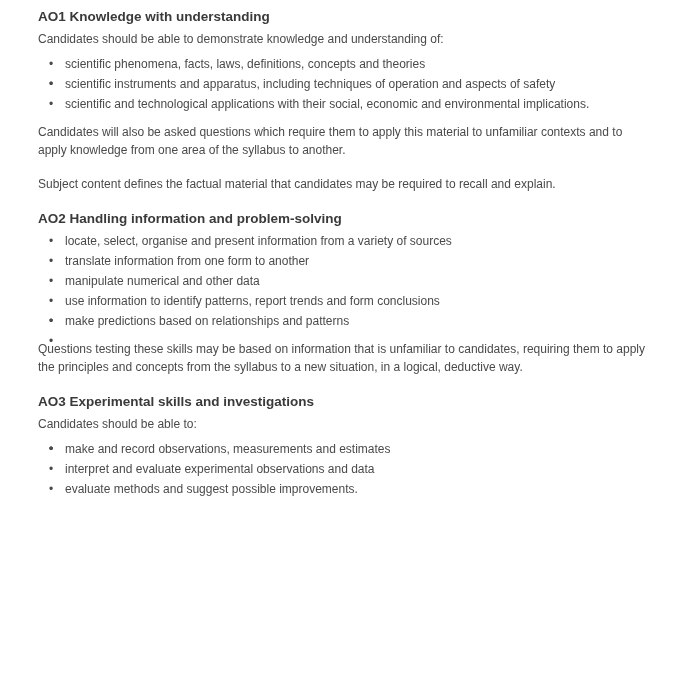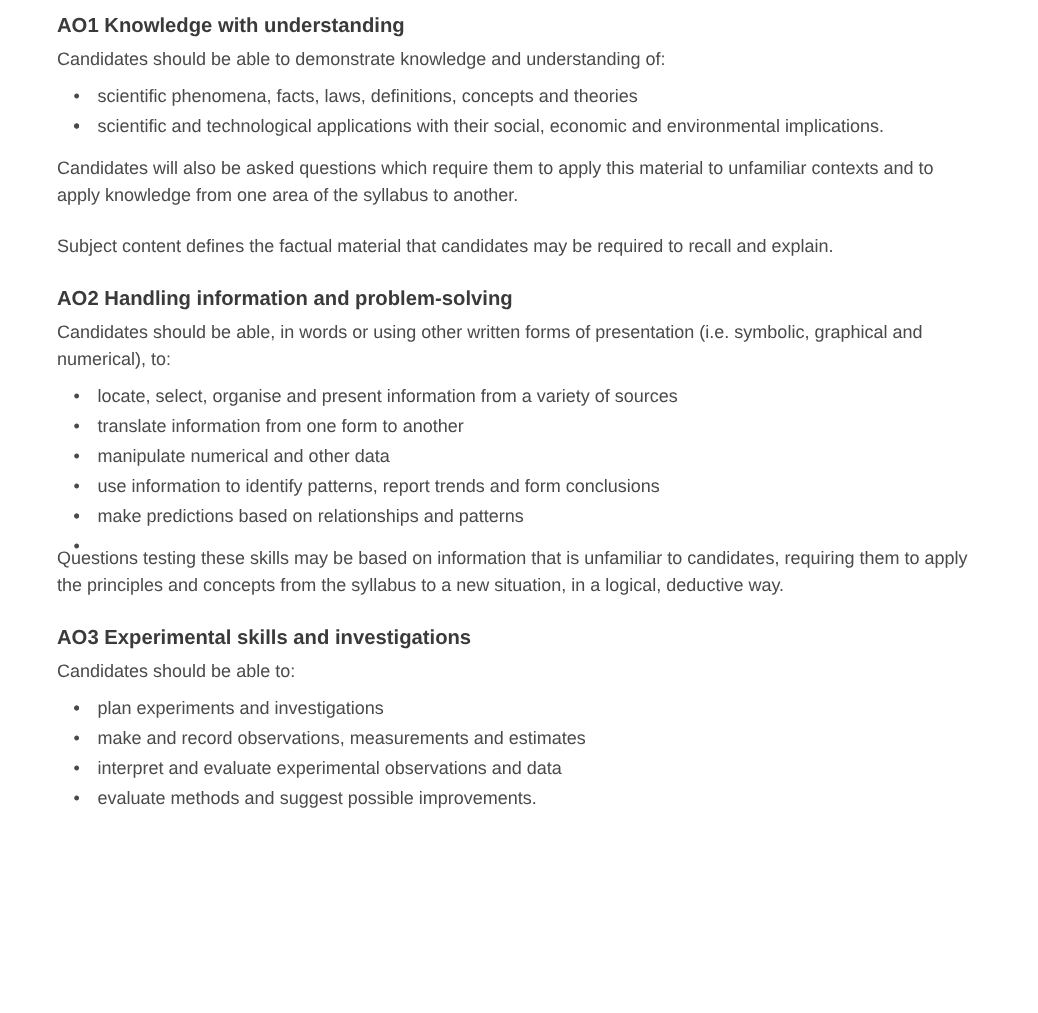--- a/index.html
+++ b/index.html
@@ -64,33 +64,33 @@
     <ul class="bullet-list">
       <li class="bullet-item">
         <span class="bullet-dot">•</span>
         <span>scientific phenomena, facts, laws, definitions, concepts and theories</span>
       </li>
       <li class="bullet-item">
         <span class="bullet-dot">•</span>
       </li>
       <li class="bullet-item">
         <span class="bullet-dot">•</span>
+        <span>scientific instruments and apparatus, including techniques of operation and aspects of safety</span>
       </li>
       <li class="bullet-item">
         <span class="bullet-dot">•</span>
         <span>scientific and technological applications with their social, economic and environmental implications.</span>
       </li>
     </ul>
     <p class="para">Candidates will also be asked questions which require them to apply this material to unfamiliar contexts and to apply knowledge from one area of the syllabus to another.</p>
     <p class="para">Subject content defines the factual material that candidates may be required to recall and explain.</p>
   </section>
 
   <section class="section" id="section-ao2">
     <h2 class="section-heading">AO2 Handling information and problem-solving</h2>
-    <p class="intro">Candidates should be able, in words or using other written forms of presentation (i.e. symbolic, graphical and numerical), to:</p>
     <ul class="bullet-list">
       <li class="bullet-item">
         <span class="bullet-dot">•</span>
         <span>locate, select, organise and present information from a variety of sources</span>
       </li>
       <li class="bullet-item">
         <span class="bullet-dot">•</span>
         <span>translate information from one form to another</span>
       </li>
       <li class="bullet-item">
@@ -117,21 +117,20 @@
 
   <section class="section" id="section-ao3">
     <h2 class="section-heading">AO3 Experimental skills and investigations</h2>
     <p class="intro">Candidates should be able to:</p>
     <ul class="bullet-list">
       <li class="bullet-item">
         <span class="bullet-dot">•</span>
       </li>
       <li class="bullet-item">
         <span class="bullet-dot">•</span>
-        <span>plan experiments and investigations</span>
       </li>
       <li class="bullet-item">
         <span class="bullet-dot">•</span>
         <span>make and record observations, measurements and estimates</span>
       </li>
       <li class="bullet-item">
         <span class="bullet-dot">•</span>
         <span>interpret and evaluate experimental observations and data</span>
       </li>
       <li class="bullet-item">

